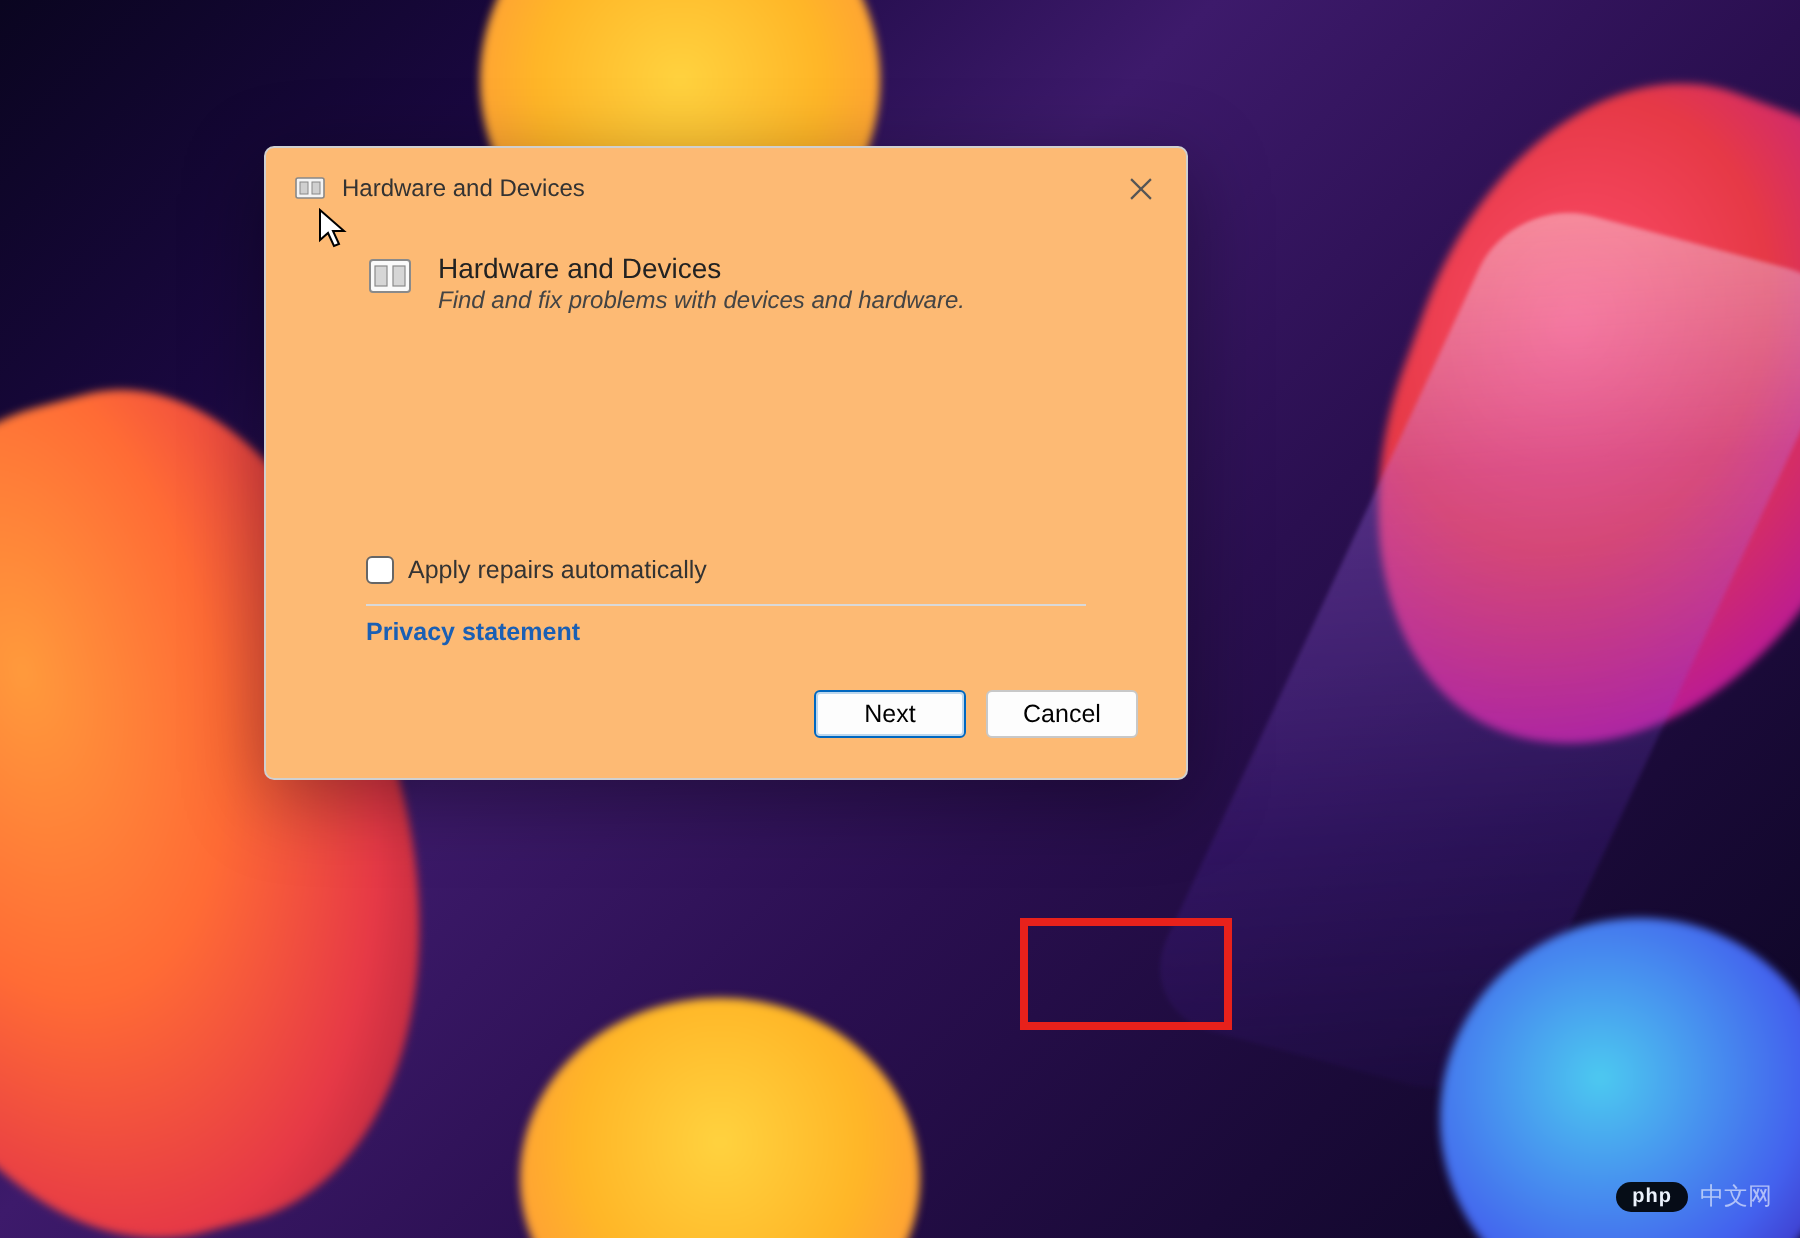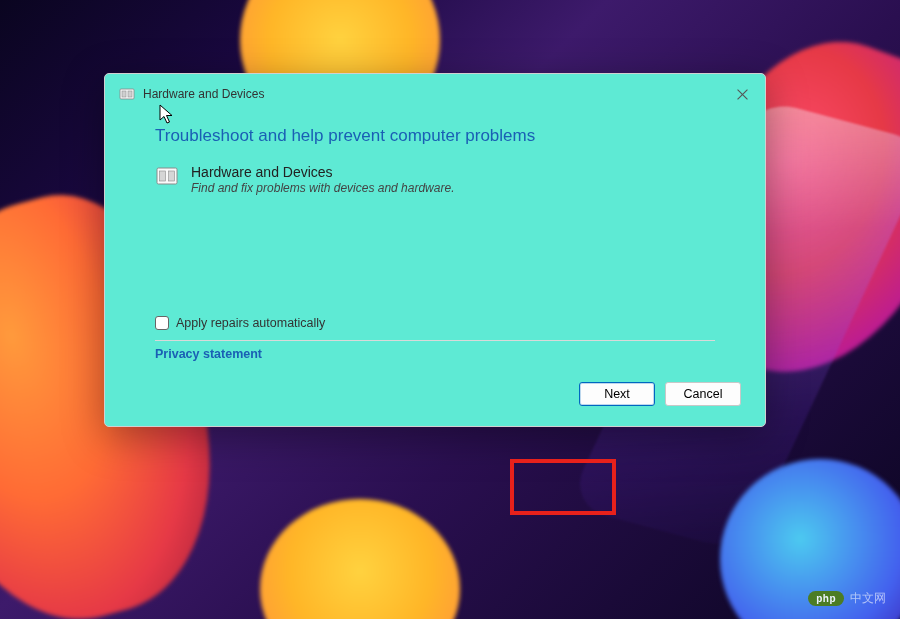--- a/index.html
+++ b/index.html
@@ -76,39 +76,39 @@
     .watermark {
       position: absolute;
       right: 14px;
       bottom: 12px;
       display: flex;
       align-items: center;
       gap: 6px;
       opacity: 0.9;
     }
     .watermark-pill {
-      background: #4d7c0f;
+      background: #000000;
       color: #fff;
       font-size: 10px;
       font-weight: bold;
       padding: 2px 8px;
       border-radius: 9px;
       letter-spacing: 0.5px;
     }
     .watermark-text {
       color: rgba(255,255,255,0.65);
       font-size: 12px;
     }
     
     .dialog {
       position: absolute;
-      left: 104px;
+      left: 132px;
       top: 73px;
-      width: 662px;
-      background: #5eead4;
+      width: 462px;
+      background: #fdba74;
       border: 1px solid #d0d0d0;
       border-radius: 5px;
       box-shadow: 0 10px 40px rgba(0,0,0,0.35);
     }
     .titlebar {
       height: 40px;
       display: flex;
       align-items: center;
       padding: 0 14px;
       position: relative;
@@ -267,21 +267,20 @@
     <span class="titlebar-title">Hardware and Devices</span>
     <div class="close-btn">
       <svg viewBox="0 0 10 10">
         <line x1="0.5" y1="0.5" x2="9.5" y2="9.5" stroke="currentColor" stroke-width="1"></line>
         <line x1="9.5" y1="0.5" x2="0.5" y2="9.5" stroke="currentColor" stroke-width="1"></line>
       </svg>
     </div>
   </div>
 
   <div class="dialog-body">
-    <div class="heading">Troubleshoot and help prevent computer problems</div>
 
     <div class="item-row">
       <span class="item-icon">
         <svg viewBox="0 0 24 24">
           <rect x="2" y="4" width="20" height="16" rx="1.5" fill="#fafafa" stroke="#8a8a8a" stroke-width="1"></rect>
           <rect x="4.5" y="7" width="6" height="10" fill="#d6d6d6" stroke="#8a8a8a" stroke-width="0.6"></rect>
           <rect x="13.5" y="7" width="6" height="10" fill="#d6d6d6" stroke="#8a8a8a" stroke-width="0.6"></rect>
         </svg>
       </span>
       <div class="item-text">

